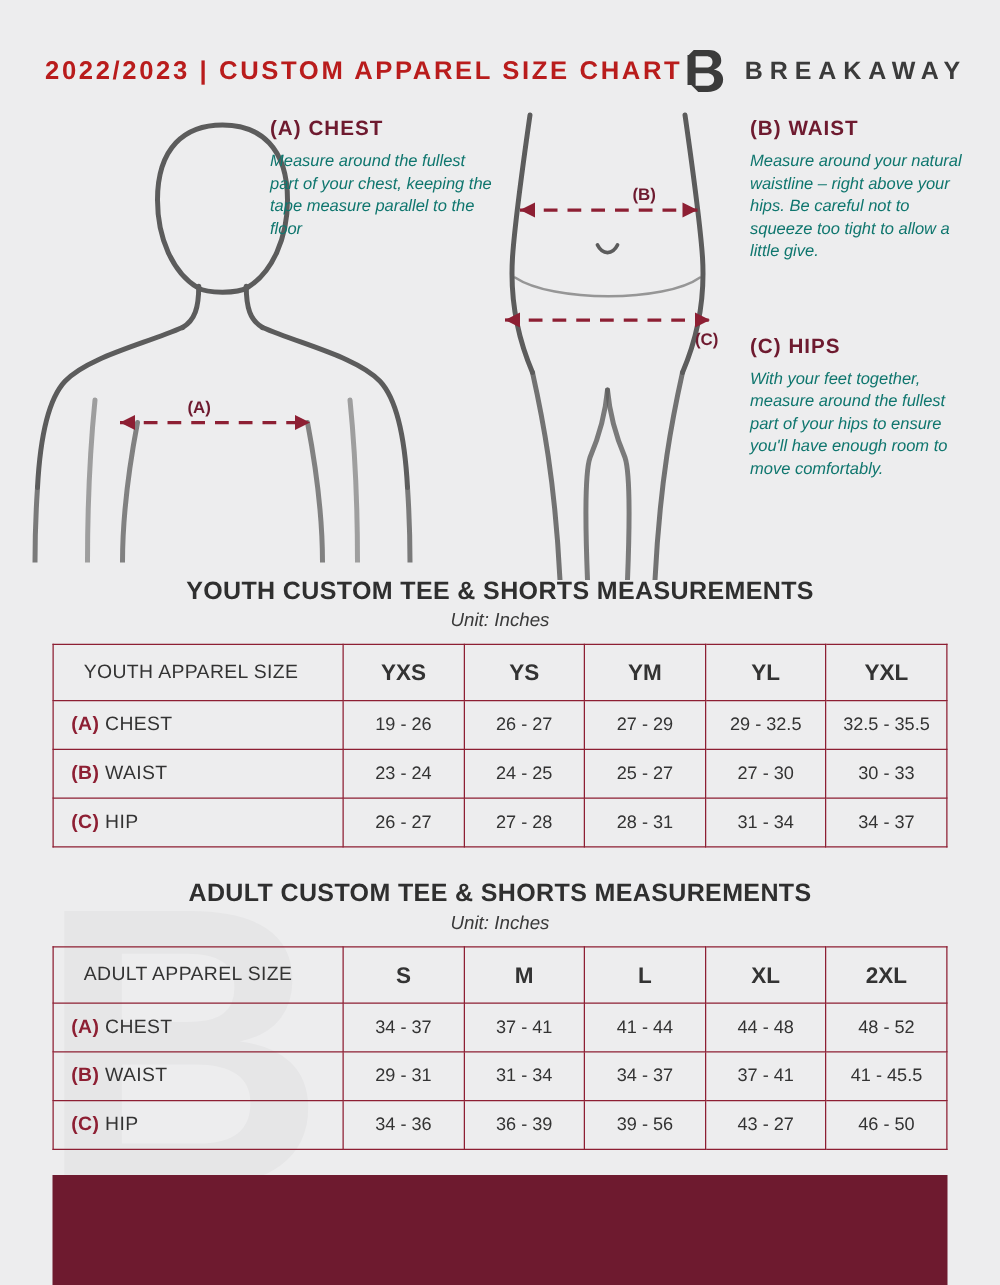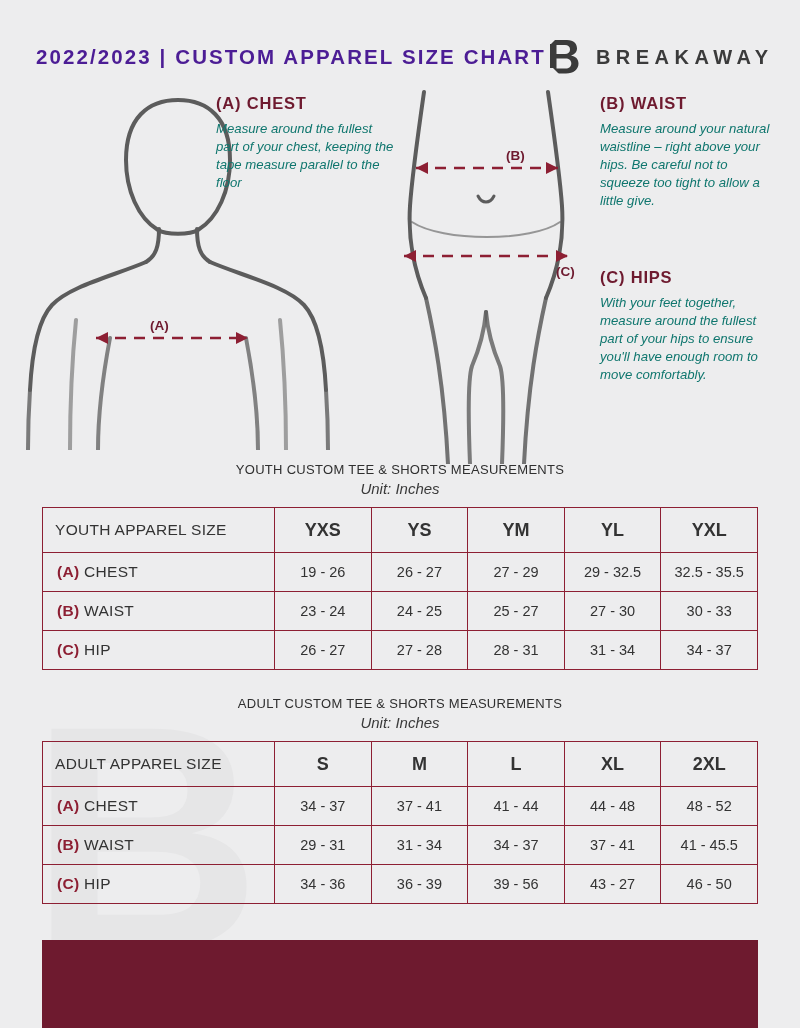--- a/index.html
+++ b/index.html
@@ -40,21 +40,21 @@
     z-index: 2;
     display: flex;
     align-items: center;
     justify-content: space-between;
     padding: 38px 34px 0 36px;
   }
   .header-title {
     font-size: 20.5px;
     font-weight: bold;
     letter-spacing: 2.1px;
-    color: #4c1d95;
+    color: #b91c1c;
     white-space: nowrap;
   }
   .brand {
     display: flex;
     align-items: center;
     gap: 16px;
   }
   .brand-mark {
     width: 34px;
     height: 38px;
@@ -106,22 +106,22 @@
   .callout-hips  { left: 600px; top: 178px; width: 178px; }
 
   
   .table-block {
     position: relative;
     z-index: 2;
     margin: 0 42px;
   }
   .table-title {
     text-align: center;
-    font-size: 13px;
-    font-weight: normal;
+    font-size: 20px;
+    font-weight: bold;
     letter-spacing: 0.3px;
     color: #2f2f2f;
     margin: 0;
   }
   .table-unit {
     text-align: center;
     font-size: 15px;
     font-style: italic;
     color: #3a3a3a;
     margin: 3px 0 10px 0;
@@ -140,21 +140,21 @@
     font-weight: normal;
     color: #333;
   }
   table thead th {
     font-size: 18px;
     font-weight: bold;
     height: 44px;
   }
   table thead th.rowhead {
     text-align: left;
-    padding-left: 12px;
+    padding-left: 24px;
     font-size: 15.5px;
     font-weight: normal;
     letter-spacing: 0.3px;
   }
   table tbody td.rowhead {
     text-align: left;
     padding-left: 14px;
     font-size: 15.5px;
     letter-spacing: 0.3px;
   }

